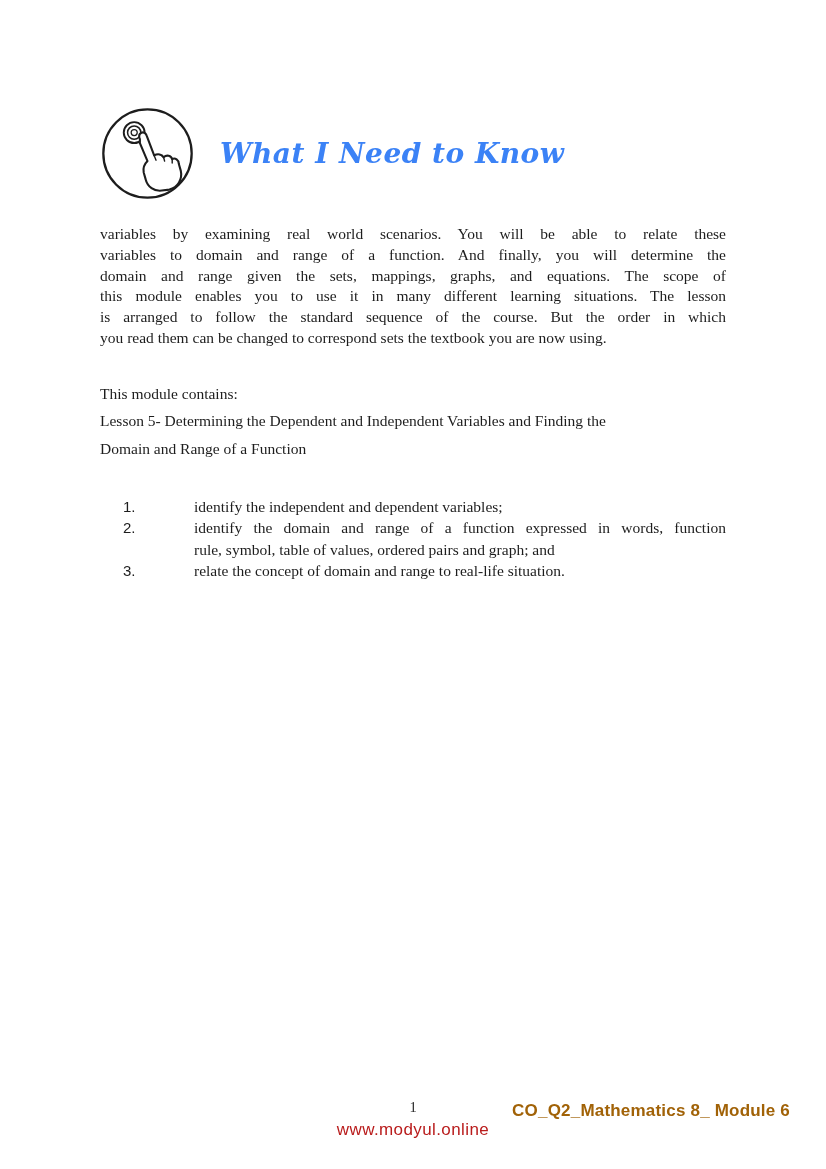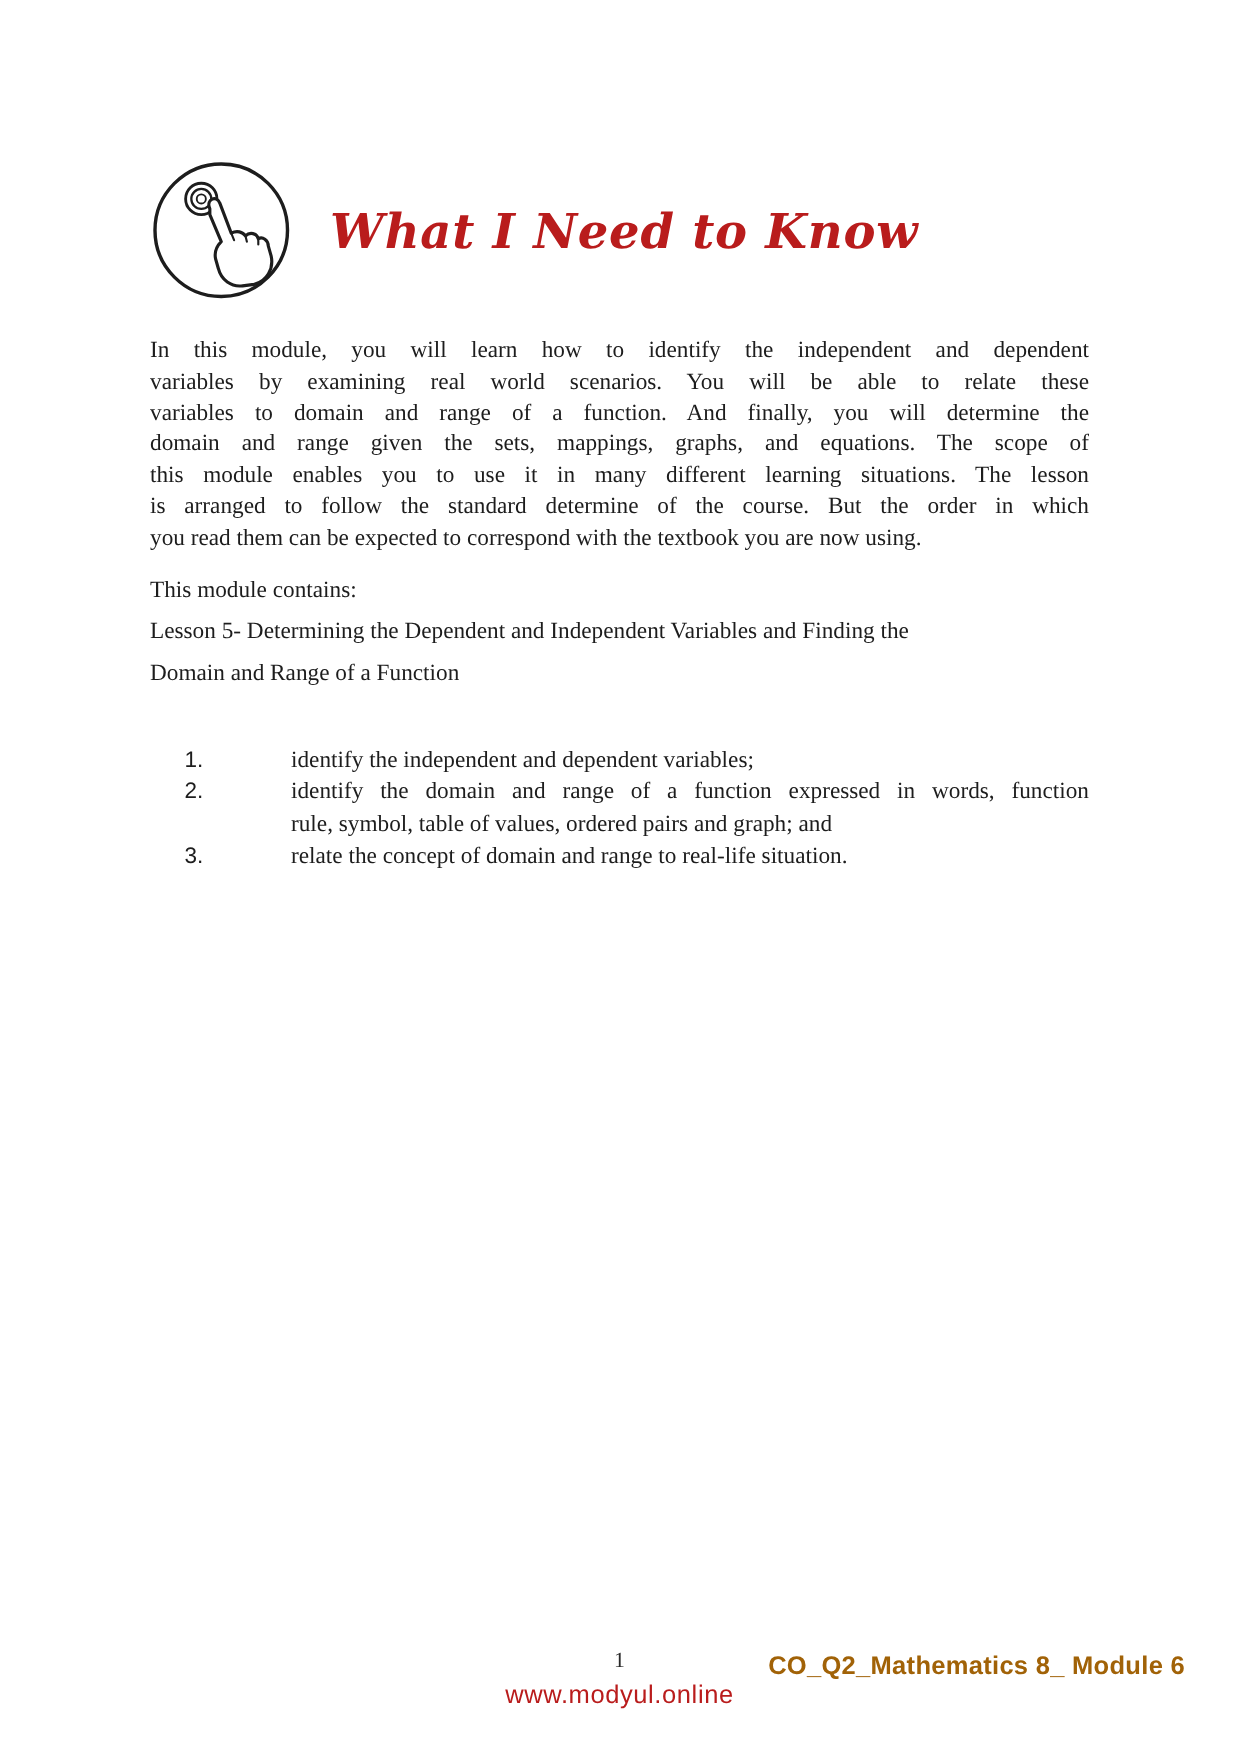--- a/index.html
+++ b/index.html
@@ -19,25 +19,25 @@
     position: absolute;
     left: 100px;
     top: 106px;
     display: flex;
     align-items: center;
     gap: 25px;
   }
   .icon-wrap { width: 95px; height: 95px; flex: none; }
   .module-title {
     font-family: "DejaVu Serif", serif;
-    font-size: 32px;
+    font-size: 28px;
     font-weight: bold;
     font-style: italic;
     letter-spacing: 0.5px;
-    color: #b91c1c;
+    color: #3b82f6;
     white-space: nowrap;
   }
 
   
   .intro {
     position: absolute;
     left: 100px;
     right: 100px;
     top: 224px;
     font-size: 15.5px;
@@ -128,27 +128,26 @@
         <circle cx="36" cy="28" r="3.2" fill="none" stroke="#1d1d1d" stroke-width="1.3"></circle>
         <path d="M42 35 C39 28 47 25 49 31 L57 52 C61 50 65 51 67 54 C70 51 75 52 76 56 C79 54 83 57 83 61 L85 68 C87 77 82 86 73 88 L65 89 C57 90 50 85 48 77 L46 70 C45 65 47 61 50 58 L42 39 Z" fill="#ffffff" stroke="#1d1d1d" stroke-width="2.2" stroke-linejoin="round"></path>
         <path d="M57 52 L59 57 M67 54 L68 58 M76 56 L76 60" stroke="#1d1d1d" stroke-width="1.5" fill="none" stroke-linecap="round"></path>
       </svg>
     </div>
     <h1 class="module-title">What I Need to Know</h1>
   </header>
 
   <section class="intro">
     <div class="jlines">
-        <div class="jline">In this module, you will learn how to identify the independent and dependent</div>
         <div class="jline">variables by examining real world scenarios. You will be able to relate these</div>
         <div class="jline">variables to domain and range of a function. And finally, you will determine the</div>
         <div class="jline">domain and range given the sets, mappings, graphs, and equations.  The scope of</div>
         <div class="jline">this module enables you to use it in many different learning situations. The lesson</div>
-        <div class="jline">is arranged to follow the standard determine of the course. But the order in which</div>
-        <div class="jline">you read them can be expected to correspond with the textbook you are now using.</div>
+        <div class="jline">is arranged to follow the standard sequence of the course. But the order in which</div>
+        <div class="jline">you read them can be changed to correspond sets the textbook you are now using.</div>
       </div>
   </section>
 
   <section class="contents">
     <p class="cline">This module contains:</p>
     <div>
         <p class="cline">Lesson 5- Determining the Dependent and Independent Variables and Finding the</p>
         <p class="cline">Domain and Range of a Function</p>
       </div>
   </section>

